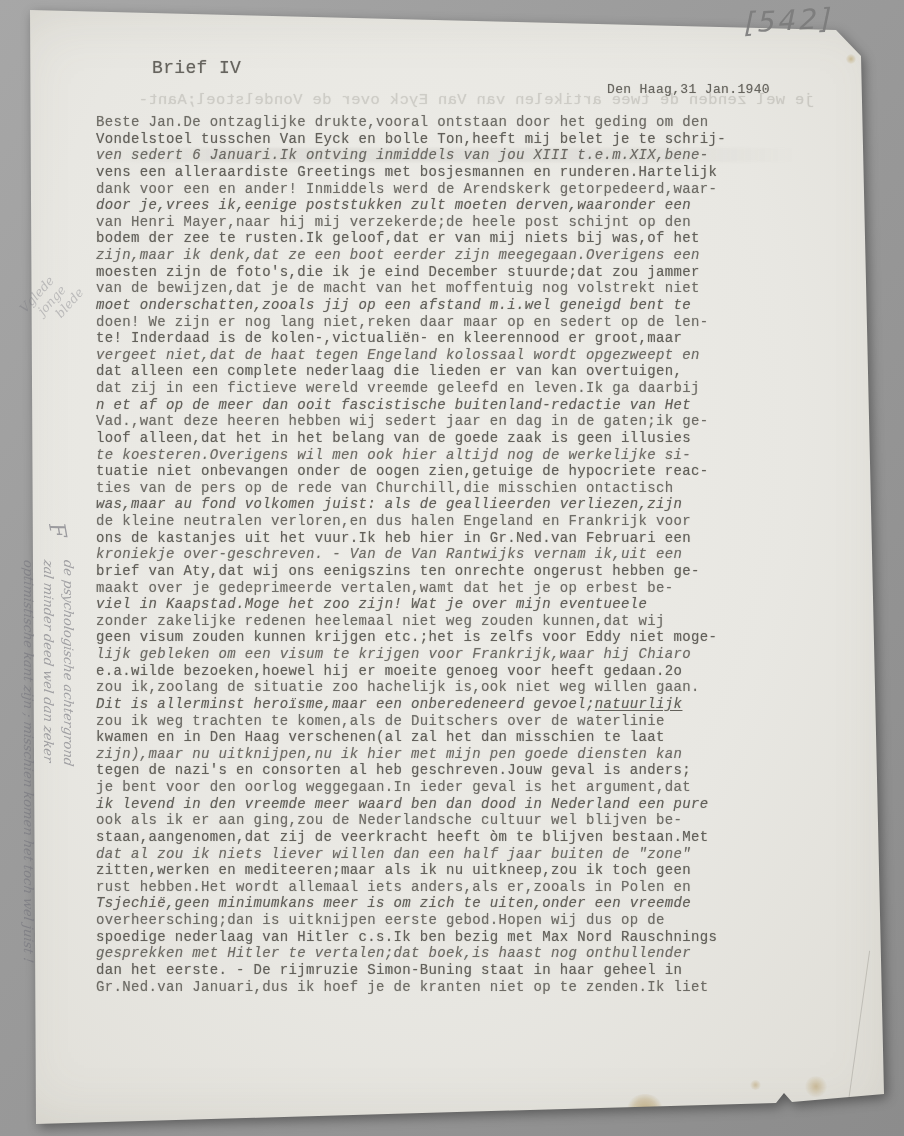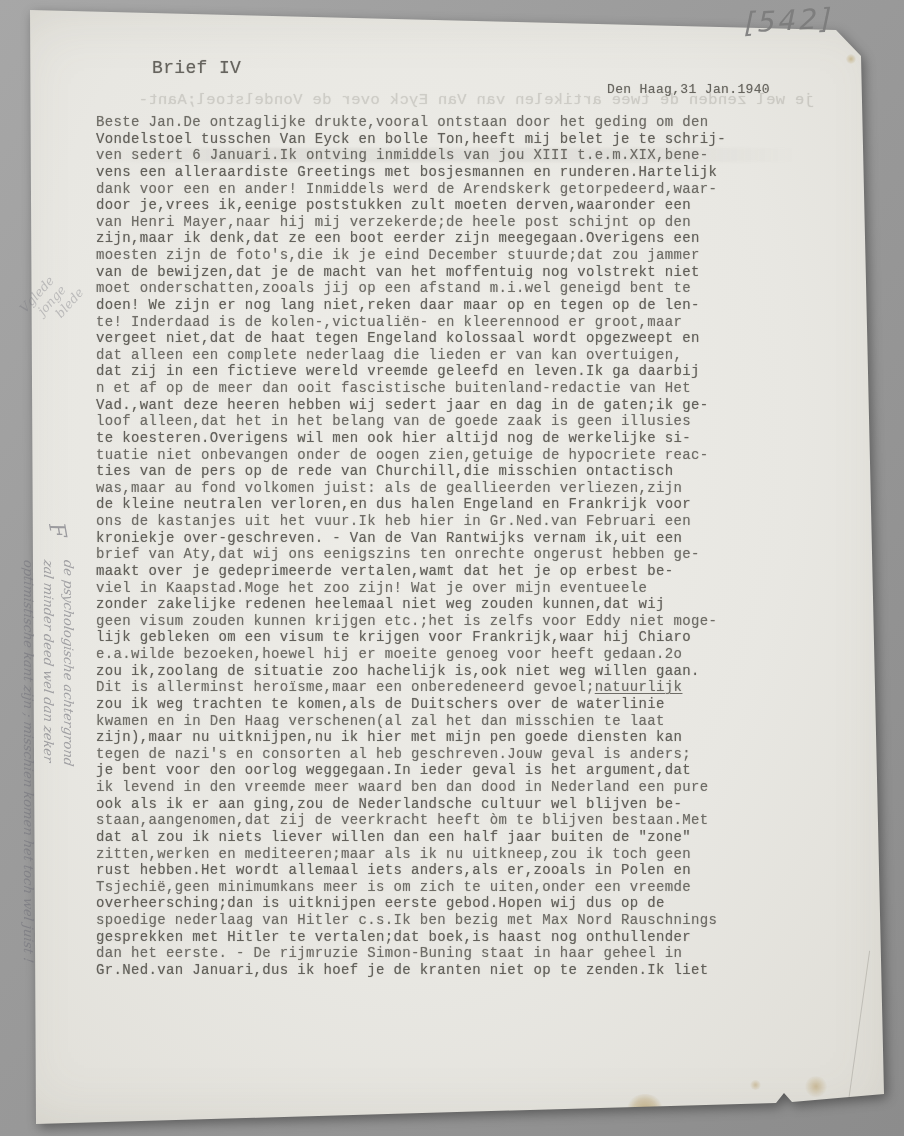--- a/index.html
+++ b/index.html
@@ -14,21 +14,21 @@
     clip-path:polygon(30px 10px,836px 30px,861px 56px,884px 1094px,
                       792px 1102px,784px 1093px,776px 1103px,36px 1124px);
     background:radial-gradient(ellipse at 45% 38%,#eeede8 0%,#e8e7e2 55%,#dedcd5 100%);
   }
   .paper:after{content:"";position:absolute;inset:0;box-shadow:inset 0 0 70px rgba(120,114,96,.20);}
   .typed{color:#504e48;text-shadow:0 0 1px rgba(80,78,70,.55);letter-spacing:.35px;}
   .typed-body{position:absolute;left:96px;top:114px;width:770px;font-size:14px;line-height:16.62px;}
   .typed-line{white-space:pre;}
   .typed-line:nth-child(odd){opacity:.80;}
   .typed-line:nth-child(even){opacity:.88;}
-  .typed-line:nth-child(3n){filter:blur(.25px);}
+  .typed-line:nth-child(3n){filter:blur(.25px);font-style:italic;}
   .u{text-decoration:underline;text-underline-offset:2px;}
   .letter-label{position:absolute;left:152px;top:58px;font-size:18px;opacity:.85;}
   .dateline{position:absolute;left:607px;top:82px;font-size:13px;opacity:.85;}
   .ghost-line{
     position:absolute;left:108px;top:91px;width:706px;font-size:15.5px;
     color:#8e8c84;opacity:.30;transform:scaleX(-1);filter:blur(.6px);white-space:pre;
   }
   .smudge{position:absolute;left:96px;top:148px;width:700px;height:14px;
     background:linear-gradient(90deg,transparent,rgba(130,128,120,.10) 20%,rgba(130,128,120,.08) 80%,transparent);
     filter:blur(1px);}
@@ -74,25 +74,26 @@
       <div class="dateline typed">Den Haag,31 Jan.1940</div>
 
       <div class="typed-body typed">
           <div class="typed-line">Beste Jan.De ontzaglijke drukte,vooral ontstaan door het geding om den</div>
           <div class="typed-line">Vondelstoel tusschen Van Eyck en bolle Ton,heeft mij belet je te schrij-</div>
           <div class="typed-line">ven sedert 6 Januari.Ik ontving inmiddels van jou XIII t.e.m.XIX,bene-</div>
           <div class="typed-line">vens een alleraardiste Greetings met bosjesmannen en runderen.Hartelijk</div>
           <div class="typed-line">dank voor een en ander! Inmiddels werd de Arendskerk getorpedeerd,waar-</div>
           <div class="typed-line">door je,vrees ik,eenige poststukken zult moeten derven,waaronder een</div>
           <div class="typed-line">van Henri Mayer,naar hij mij verzekerde;de heele post schijnt op den</div>
+          <div class="typed-line">bodem der zee te rusten.Ik geloof,dat er van mij niets bij was,of het</div>
           <div class="typed-line">zijn,maar ik denk,dat ze een boot eerder zijn meegegaan.Overigens een</div>
           <div class="typed-line">moesten zijn de foto's,die ik je eind December stuurde;dat zou jammer</div>
           <div class="typed-line">van de bewijzen,dat je de macht van het moffentuig nog volstrekt niet</div>
           <div class="typed-line">moet onderschatten,zooals jij op een afstand m.i.wel geneigd bent te</div>
-          <div class="typed-line">doen! We zijn er nog lang niet,reken daar maar op en tegen op de len-</div>
+          <div class="typed-line">doen! We zijn er nog lang niet,reken daar maar op en sedert op de len-</div>
           <div class="typed-line">te! Inderdaad is de kolen-,victualiën- en kleerennood er groot,maar</div>
           <div class="typed-line">vergeet niet,dat de haat tegen Engeland kolossaal wordt opgezweept en</div>
           <div class="typed-line">dat alleen een complete nederlaag die lieden er van kan overtuigen,</div>
           <div class="typed-line">dat zij in een fictieve wereld vreemde geleefd en leven.Ik ga daarbij</div>
           <div class="typed-line">n et af op de meer dan ooit fascistische buitenland-redactie van Het</div>
           <div class="typed-line">Vad.,want deze heeren hebben wij sedert jaar en dag in de gaten;ik ge-</div>
           <div class="typed-line">loof alleen,dat het in het belang van de goede zaak is geen illusies</div>
           <div class="typed-line">te koesteren.Overigens wil men ook hier altijd nog de werkelijke si-</div>
           <div class="typed-line">tuatie niet onbevangen onder de oogen zien,getuige de hypocriete reac-</div>
           <div class="typed-line">ties van de pers op de rede van Churchill,die misschien ontactisch</div>

